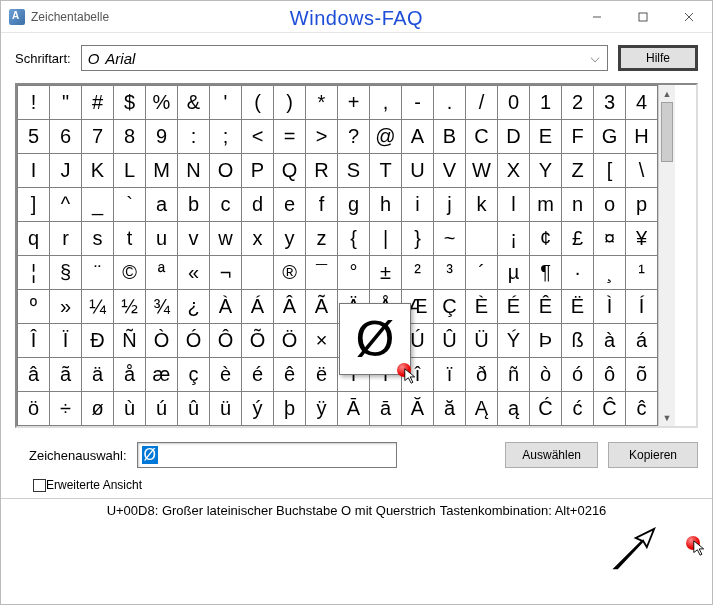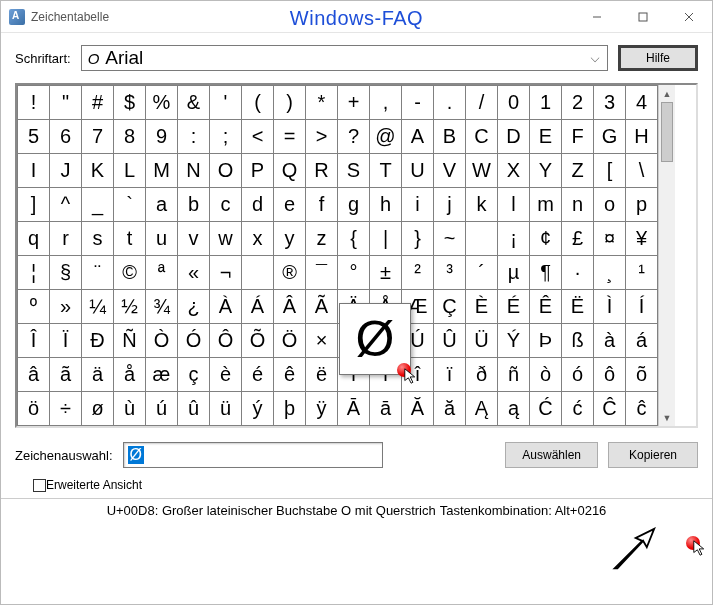--- a/index.html
+++ b/index.html
@@ -91,21 +91,22 @@
     align-items: center;
     padding: 0 4px 0 6px;
     position: relative;
   }
   .font-select .sample {
     font-style: italic;
     margin-right: 6px;
     font-size: 15px;
   }
   .font-select .name {
-    font-size: 19px;
+    font-size: 15px;
+    font-style: italic;
   }
   .font-select .dd {
     margin-left: auto;
     width: 16px;
     text-align: center;
     color:#555;
   }
   .help-btn {
     width: 80px;
     height: 26px;
@@ -193,21 +194,21 @@
     z-index:7;
   }
   .big-arrow svg { width:46px;height:46px; }
   
   .sel-row {
     display:flex;
     align-items:center;
     gap:10px;
     padding: 14px 14px 6px 14px;
   }
-  .sel-row .lbl { font-size:13px; }
+  .sel-row .lbl { font-size:13px;margin-left:14px; }
   .sel-input {
     width: 260px;
     height:26px;
     border:1px solid #7a7a7a;
     box-shadow: inset 1px 1px 2px #ccc;
     display:flex;align-items:center;
     padding:0 4px;
     font-family:Arial,sans-serif;
     font-size:16px;
     background:#fff;

